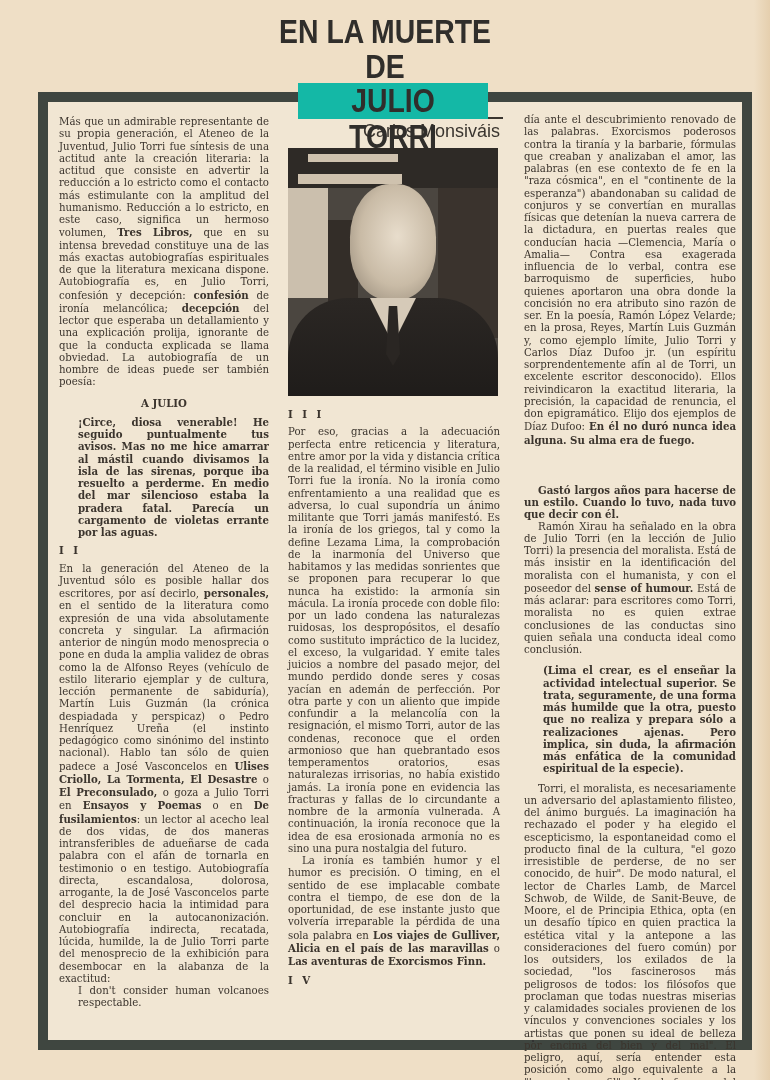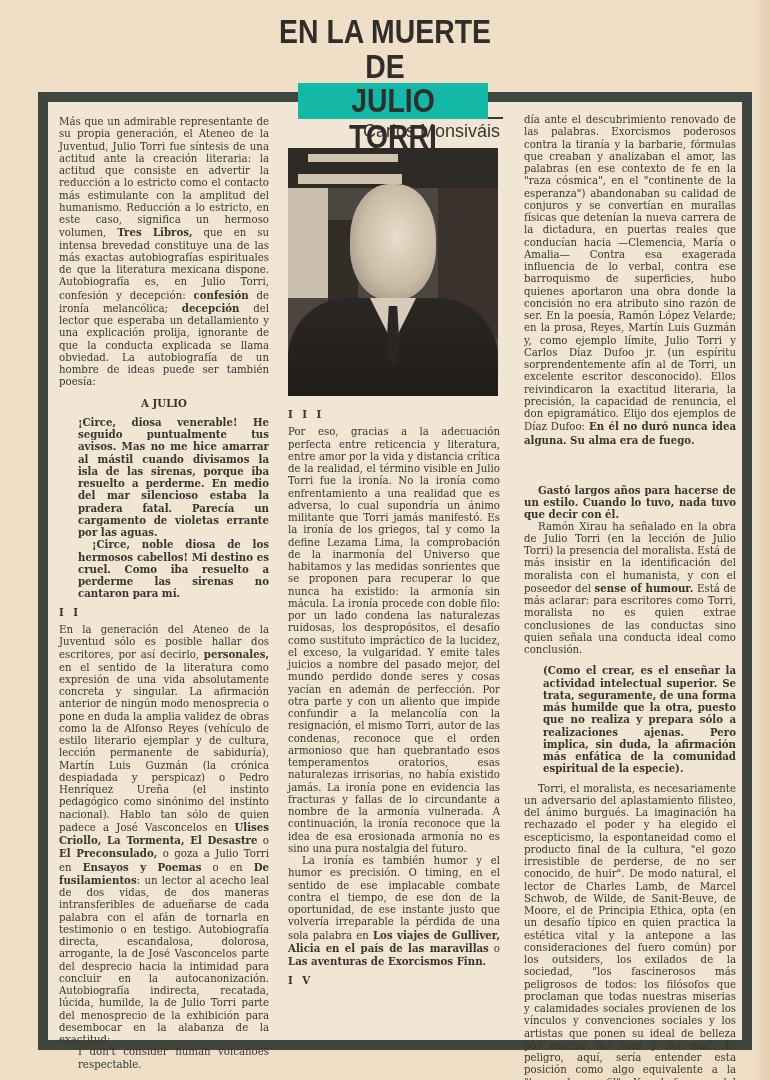--- a/index.html
+++ b/index.html
@@ -107,36 +107,35 @@
   <div class="head"></div>
   <div class="suit"></div>
   <div class="collar"></div>
   <div class="tie"></div>
 </div>
 
 <div class="col col1">
   <p><span>Más que un admirable representante de su propia generación, el Ateneo de la Juventud, Julio Torri fue síntesis de una actitud ante la creación literaria: la actitud que consiste en advertir la reducción a lo estricto como el contacto más estimulante con la amplitud del humanismo. Reducción a lo estricto, en este caso, significa un hermoso volumen, </span><b>Tres Libros,</b><span> que en su intensa brevedad constituye una de las más exactas autobiografías espirituales de que la literatura mexicana dispone. Autobiografía es, en Julio Torri, confesión y decepción: </span><b>confesión</b><span> de ironía melancólica; </span><b>decepción</b><span> del lector que esperaba un detallamiento y una explicación prolija, ignorante de que la conducta explicada se llama obviedad. La autobiografía de un hombre de ideas puede ser también poesía:</span></p>
   <p class="center" style="margin:8px 0 7px;font-weight:bold;">A JULIO</p>
   <p class="quote" style="font-weight:bold;">¡Circe, diosa venerable! He seguido puntualmente tus avisos. Mas no me hice amarrar al mástil cuando divisamos la isla de las sirenas, porque iba resuelto a perderme. En medio del mar silencioso estaba la pradera fatal. Parecía un cargamento de violetas errante por las aguas.</p>
-  <p class="quote indent" style="font-weight:bold;">¡Circe, noble diosa de los hermosos cabellos! Mi destino es cruel. Como iba resuelto a perderme las sirenas no cantaron para mí.</p>
   <p class="sect">I I</p>
   <p><span>En la generación del Ateneo de la Juventud sólo es posible hallar dos escritores, por así decirlo, </span><b>personales,</b><span> en el sentido de la literatura como expresión de una vida absolutamente concreta y singular. La afirmación anterior de ningún modo menosprecia o pone en duda la amplia validez de obras como la de Alfonso Reyes (vehículo de estilo literario ejemplar y de cultura, lección permanente de sabiduría), Martín Luis Guzmán (la crónica despiadada y perspicaz) o Pedro Henríquez Ureña (el instinto pedagógico como sinónimo del instinto nacional). Hablo tan sólo de quien padece a José Vasconcelos en </span><b>Ulises Criollo, La Tormenta, El Desastre</b><span> o </span><b>El Preconsulado,</b><span> o goza a Julio Torri en </span><b>Ensayos y Poemas</b><span> o en </span><b>De fusilamientos</b><span>: un lector al acecho leal de dos vidas, de dos maneras intransferibles de adueñarse de cada palabra con el afán de tornarla en testimonio o en testigo. Autobiografía directa, escandalosa, dolorosa, arrogante, la de José Vasconcelos parte del desprecio hacia la intimidad para concluir en la autocanonización. Autobiografía indirecta, recatada, lúcida, humilde, la de Julio Torri parte del menosprecio de la exhibición para desembocar en la alabanza de la exactitud:</span></p>
   <p class="quote">I don't consider human volcanoes respectable.</p>
 
 </div>
 
 <div class="col col2">
   <p class="sect">I I I</p>
   <p>Por eso, gracias a la adecuación perfecta entre reticencia y literatura, entre amor por la vida y distancia crítica de la realidad, el término visible en Julio Torri fue la ironía. No la ironía como enfrentamiento a una realidad que es adversa, lo cual supondría un ánimo militante que Torri jamás manifestó. Es la ironía de los griegos, tal y como la define Lezama Lima, la comprobación de la inarmonía del Universo que habitamos y las medidas sonrientes que se proponen para recuperar lo que nunca ha existido: la armonía sin mácula. La ironía procede con doble filo: por un lado condena las naturalezas ruidosas, los despropósitos, el desafío como sustituto impráctico de la lucidez, el exceso, la vulgaridad. Y emite tales juicios a nombre del pasado mejor, del mundo perdido donde seres y cosas yacían en ademán de perfección. Por otra parte y con un aliento que impide confundir a la melancolía con la resignación, el mismo Torri, autor de las condenas, reconoce que el orden armonioso que han quebrantado esos temperamentos oratorios, esas naturalezas irrisorias, no había existido jamás. La ironía pone en evidencia las fracturas y fallas de lo circundante a nombre de la armonía vulnerada. A continuación, la ironía reconoce que la idea de esa erosionada armonía no es sino una pura nostalgia del futuro.</p>
   <p class="indent"><span>La ironía es también humor y el humor es precisión. O timing, en el sentido de ese implacable combate contra el tiempo, de ese don de la oportunidad, de ese instante justo que volvería irreparable la pérdida de una sola palabra en </span><b>Los viajes de Gulliver, Alicia en el país de las maravillas</b><span> o </span><b>Las aventuras de Exorcismos Finn.</b></p>
   <p class="sect">I V</p>
 
 </div>
 
 <div class="col col3">
   <p><span>día ante el descubrimiento renovado de las palabras. Exorcismos poderosos contra la tiranía y la barbarie, fórmulas que creaban y analizaban el amor, las palabras (en ese contexto de fe en la "raza cósmica", en el "continente de la esperanza") abandonaban su calidad de conjuros y se convertían en murallas físicas que detenían la nueva carrera de la dictadura, en puertas reales que conducían hacia —Clemencia, María o Amalia— Contra esa exagerada influencia de lo verbal, contra ese barroquismo de superficies, hubo quienes aportaron una obra donde la concisión no era atributo sino razón de ser. En la poesía, Ramón López Velarde; en la prosa, Reyes, Martín Luis Guzmán y, como ejemplo límite, Julio Torri y Carlos Díaz Dufoo jr. (un espíritu sorprendentemente afín al de Torri, un excelente escritor desconocido). Ellos reivindicaron la exactitud literaria, la precisión, la capacidad de renuncia, el don epigramático. Elijo dos ejemplos de Díaz Dufoo: </span><b>En él no duró nunca idea alguna. Su alma era de fuego.</b></p>
   <p class="indent" style="font-weight:bold;margin-top:37px;">Gastó largos años para hacerse de un estilo. Cuando lo tuvo, nada tuvo que decir con él.</p>
   <p class="indent"><span>Ramón Xirau ha señalado en la obra de Julio Torri (en la lección de Julio Torri) la presencia del moralista. Está de más insistir en la identificación del moralista con el humanista, y con el poseedor del </span><b>sense of humour.</b><span> Está de más aclarar: para escritores como Torri, moralista no es quien extrae conclusiones de las conductas sino quien señala una conducta ideal como conclusión.</span></p>
-  <p class="quote" style="margin-top:8px;margin-bottom:8px;font-weight:bold;">(Como el crear, es el enseñar la actividad intelectual superior. Se trata, seguramente, de una forma más humilde que la otra, puesto que no realiza y prepara sólo a realizaciones ajenas. Pero implica, sin duda, la afirmación más enfática de la comunidad espiritual de la especie).</p>
+  <p class="quote" style="margin-top:8px;margin-bottom:8px;font-weight:bold;">(Lima el crear, es el enseñar la actividad intelectual superior. Se trata, seguramente, de una forma más humilde que la otra, puesto que no realiza y prepara sólo a realizaciones ajenas. Pero implica, sin duda, la afirmación más enfática de la comunidad espiritual de la especie).</p>
   <p class="indent">Torri, el moralista, es necesariamente un adversario del aplastamiento filisteo, del ánimo burgués. La imaginación ha rechazado el poder y ha elegido el escepticismo, la espontaneidad como el producto final de la cultura, "el gozo irresistible de perderse, de no ser conocido, de huir". De modo natural, el lector de Charles Lamb, de Marcel Schwob, de Wilde, de Sanit-Beuve, de Moore, el de Principia Ethica, opta (en un desafío típico en quien practica la estética vital y la antepone a las consideraciones del fuero común) por los outsiders, los exilados de la sociedad, "los fascinerosos más peligrosos de todos: los filósofos que proclaman que todas nuestras miserias y calamidades sociales provienen de los vínculos y convenciones sociales y los artistas que ponen su ideal de belleza por encima del bien y del mal". El peligro, aquí, sería entender esta posición como algo equivalente a la "torre de marfil". Ya el fracaso del realismo socialista ha acentuado, por oposición, el carácter radical de toda literatura fiel a sí misma, concentrada en sí misma. "El desdén del esteta" a quien se refiere Torri "por el rebaño de gentes mediocres, de filisteos y semicultos", sólo en apariencia (y sin descontar la terminología dandista de la época) puede apreciarse como un aristocratismo social o político. El aristocratismo de Torri no es, si se le lleva a su instancia última, otra cosa que el riguroso principio de amor a la literatura, la ironía contagiosa y reservada, la certidumbre de que en la lealtad a una forma de vida se halla no una recompensa moral, sino únicamente, esa forma de vida. El premio de la actividad espiritual es la actividad espiritual misma, parece ser el desprendimiento final de las páginas, del ejemplo, de la sonrisa penetrante de Julio Torri. El mismo lo ha dicho: "Toda la historia de la vida de un hombre está en su actitud".</p>
 </div>
 
 <div class="pagedot"></div>
 
 </body></html>

